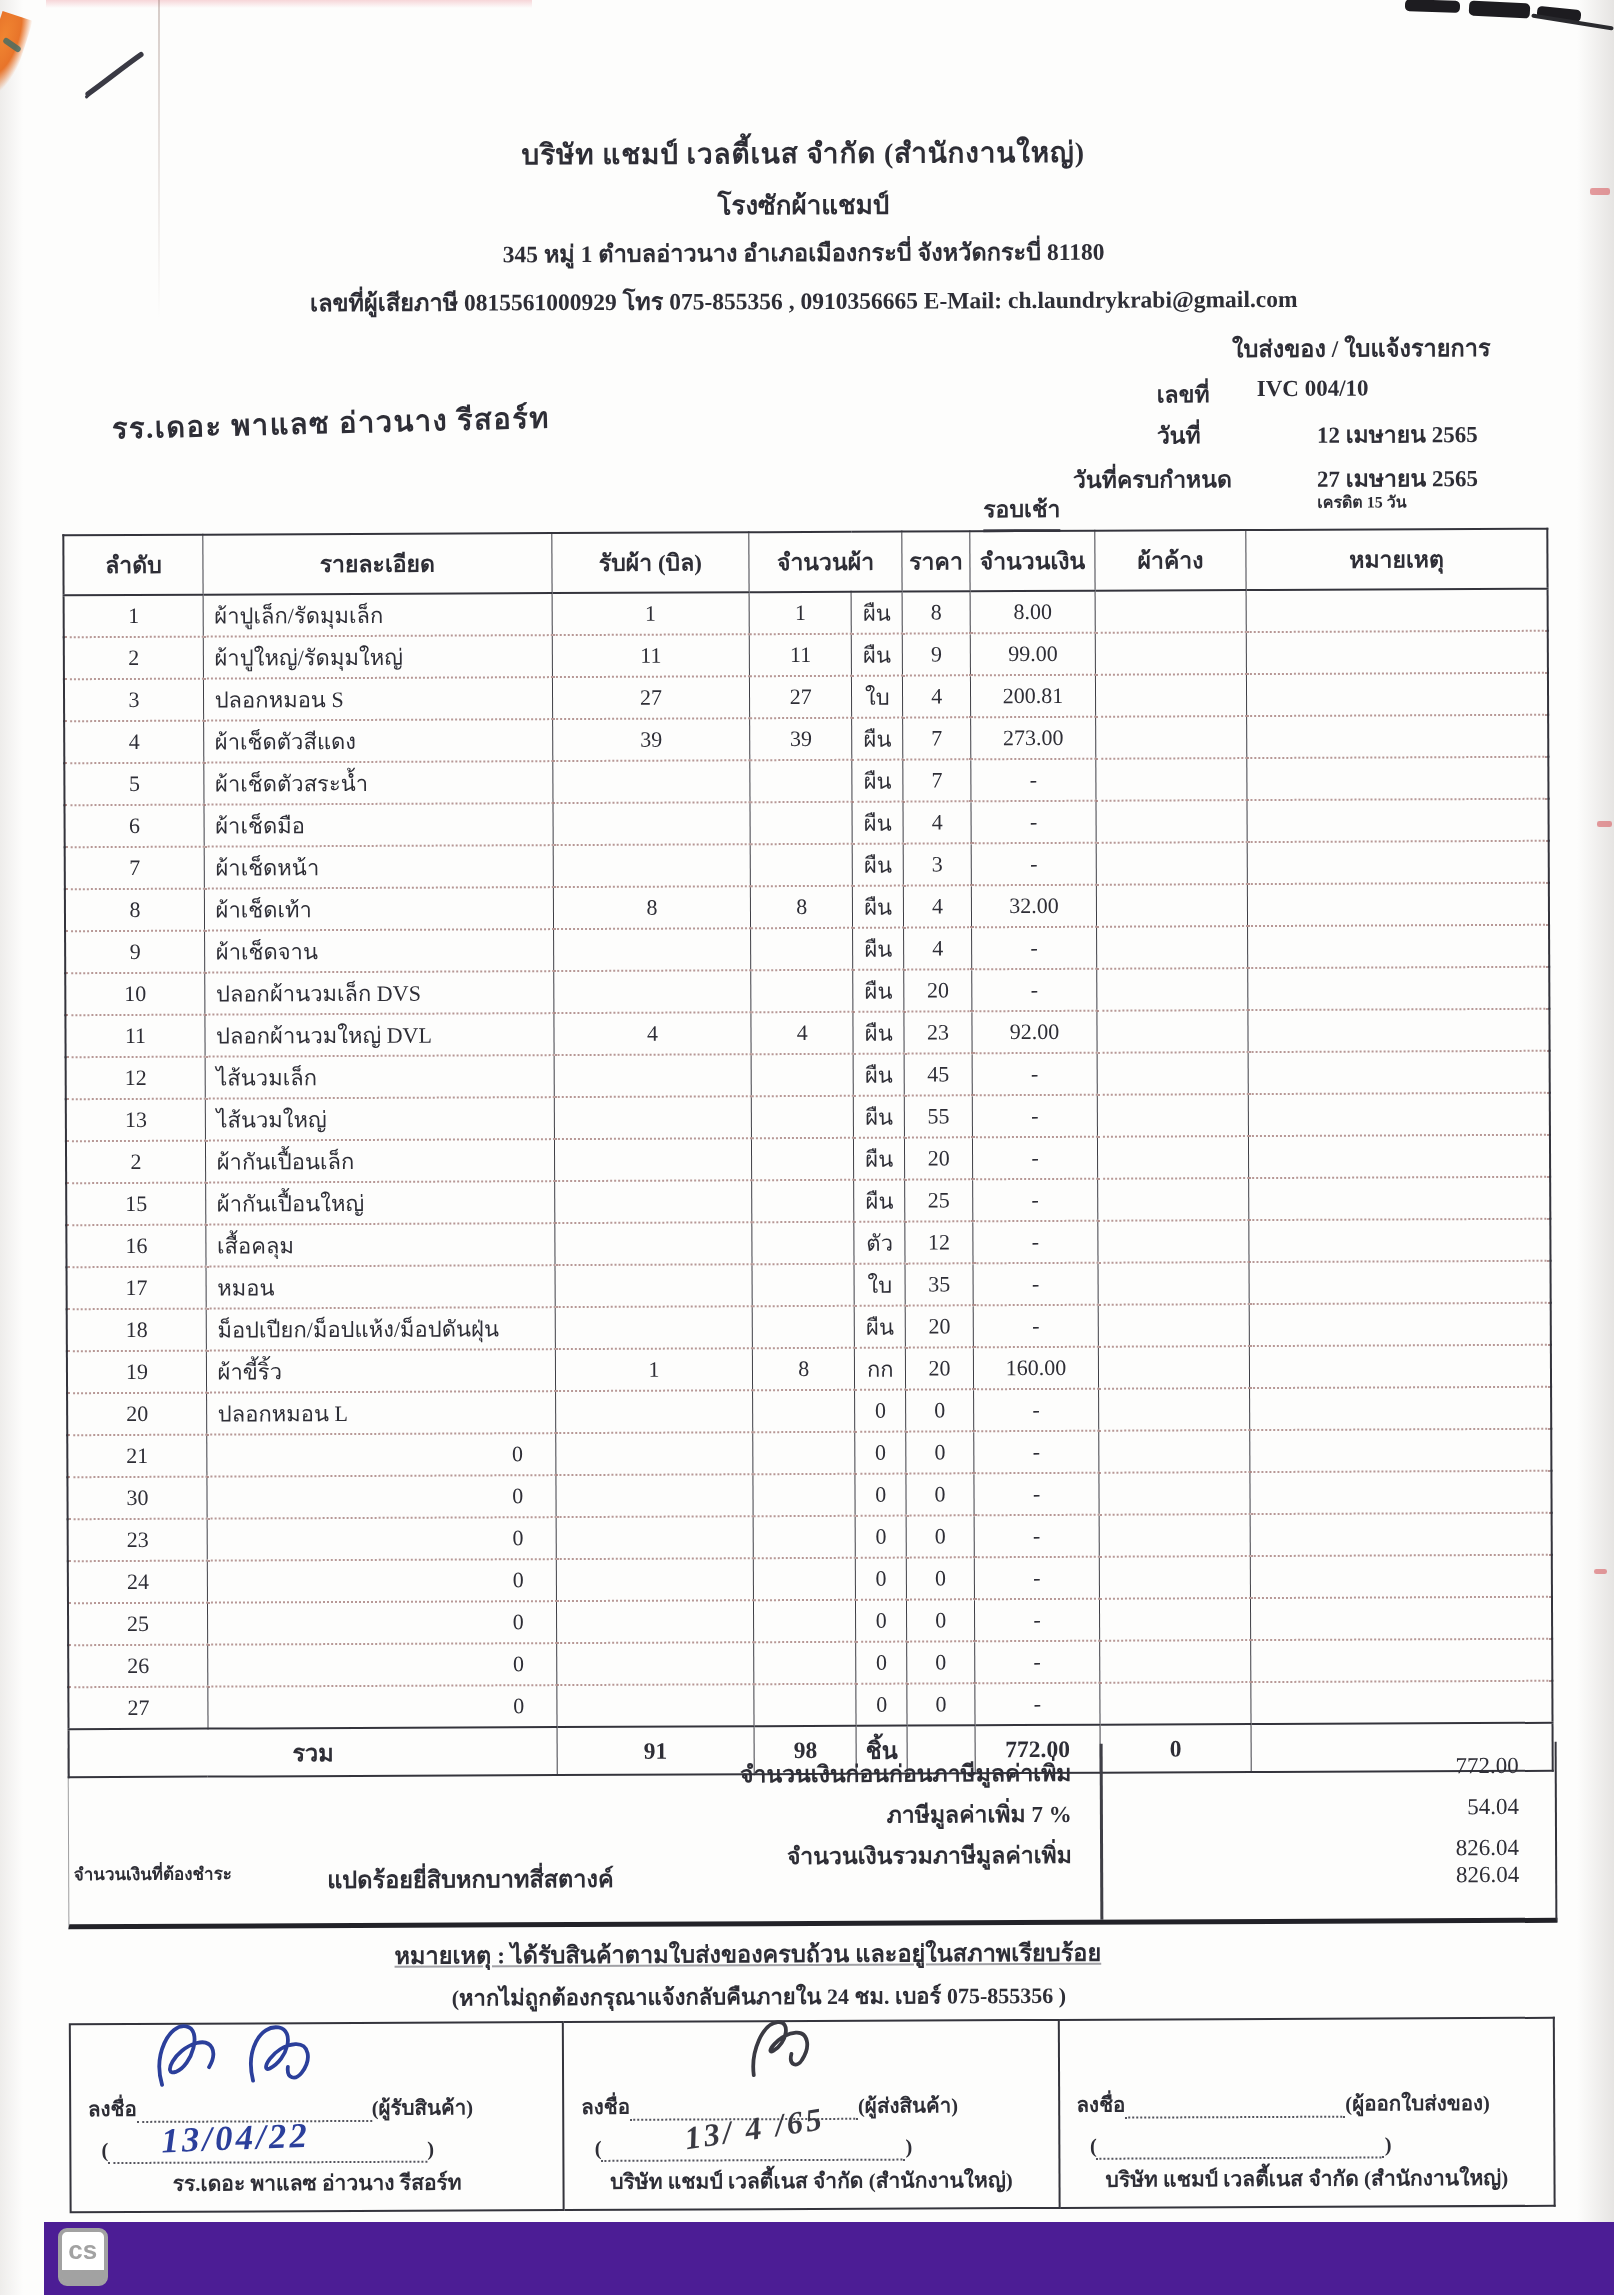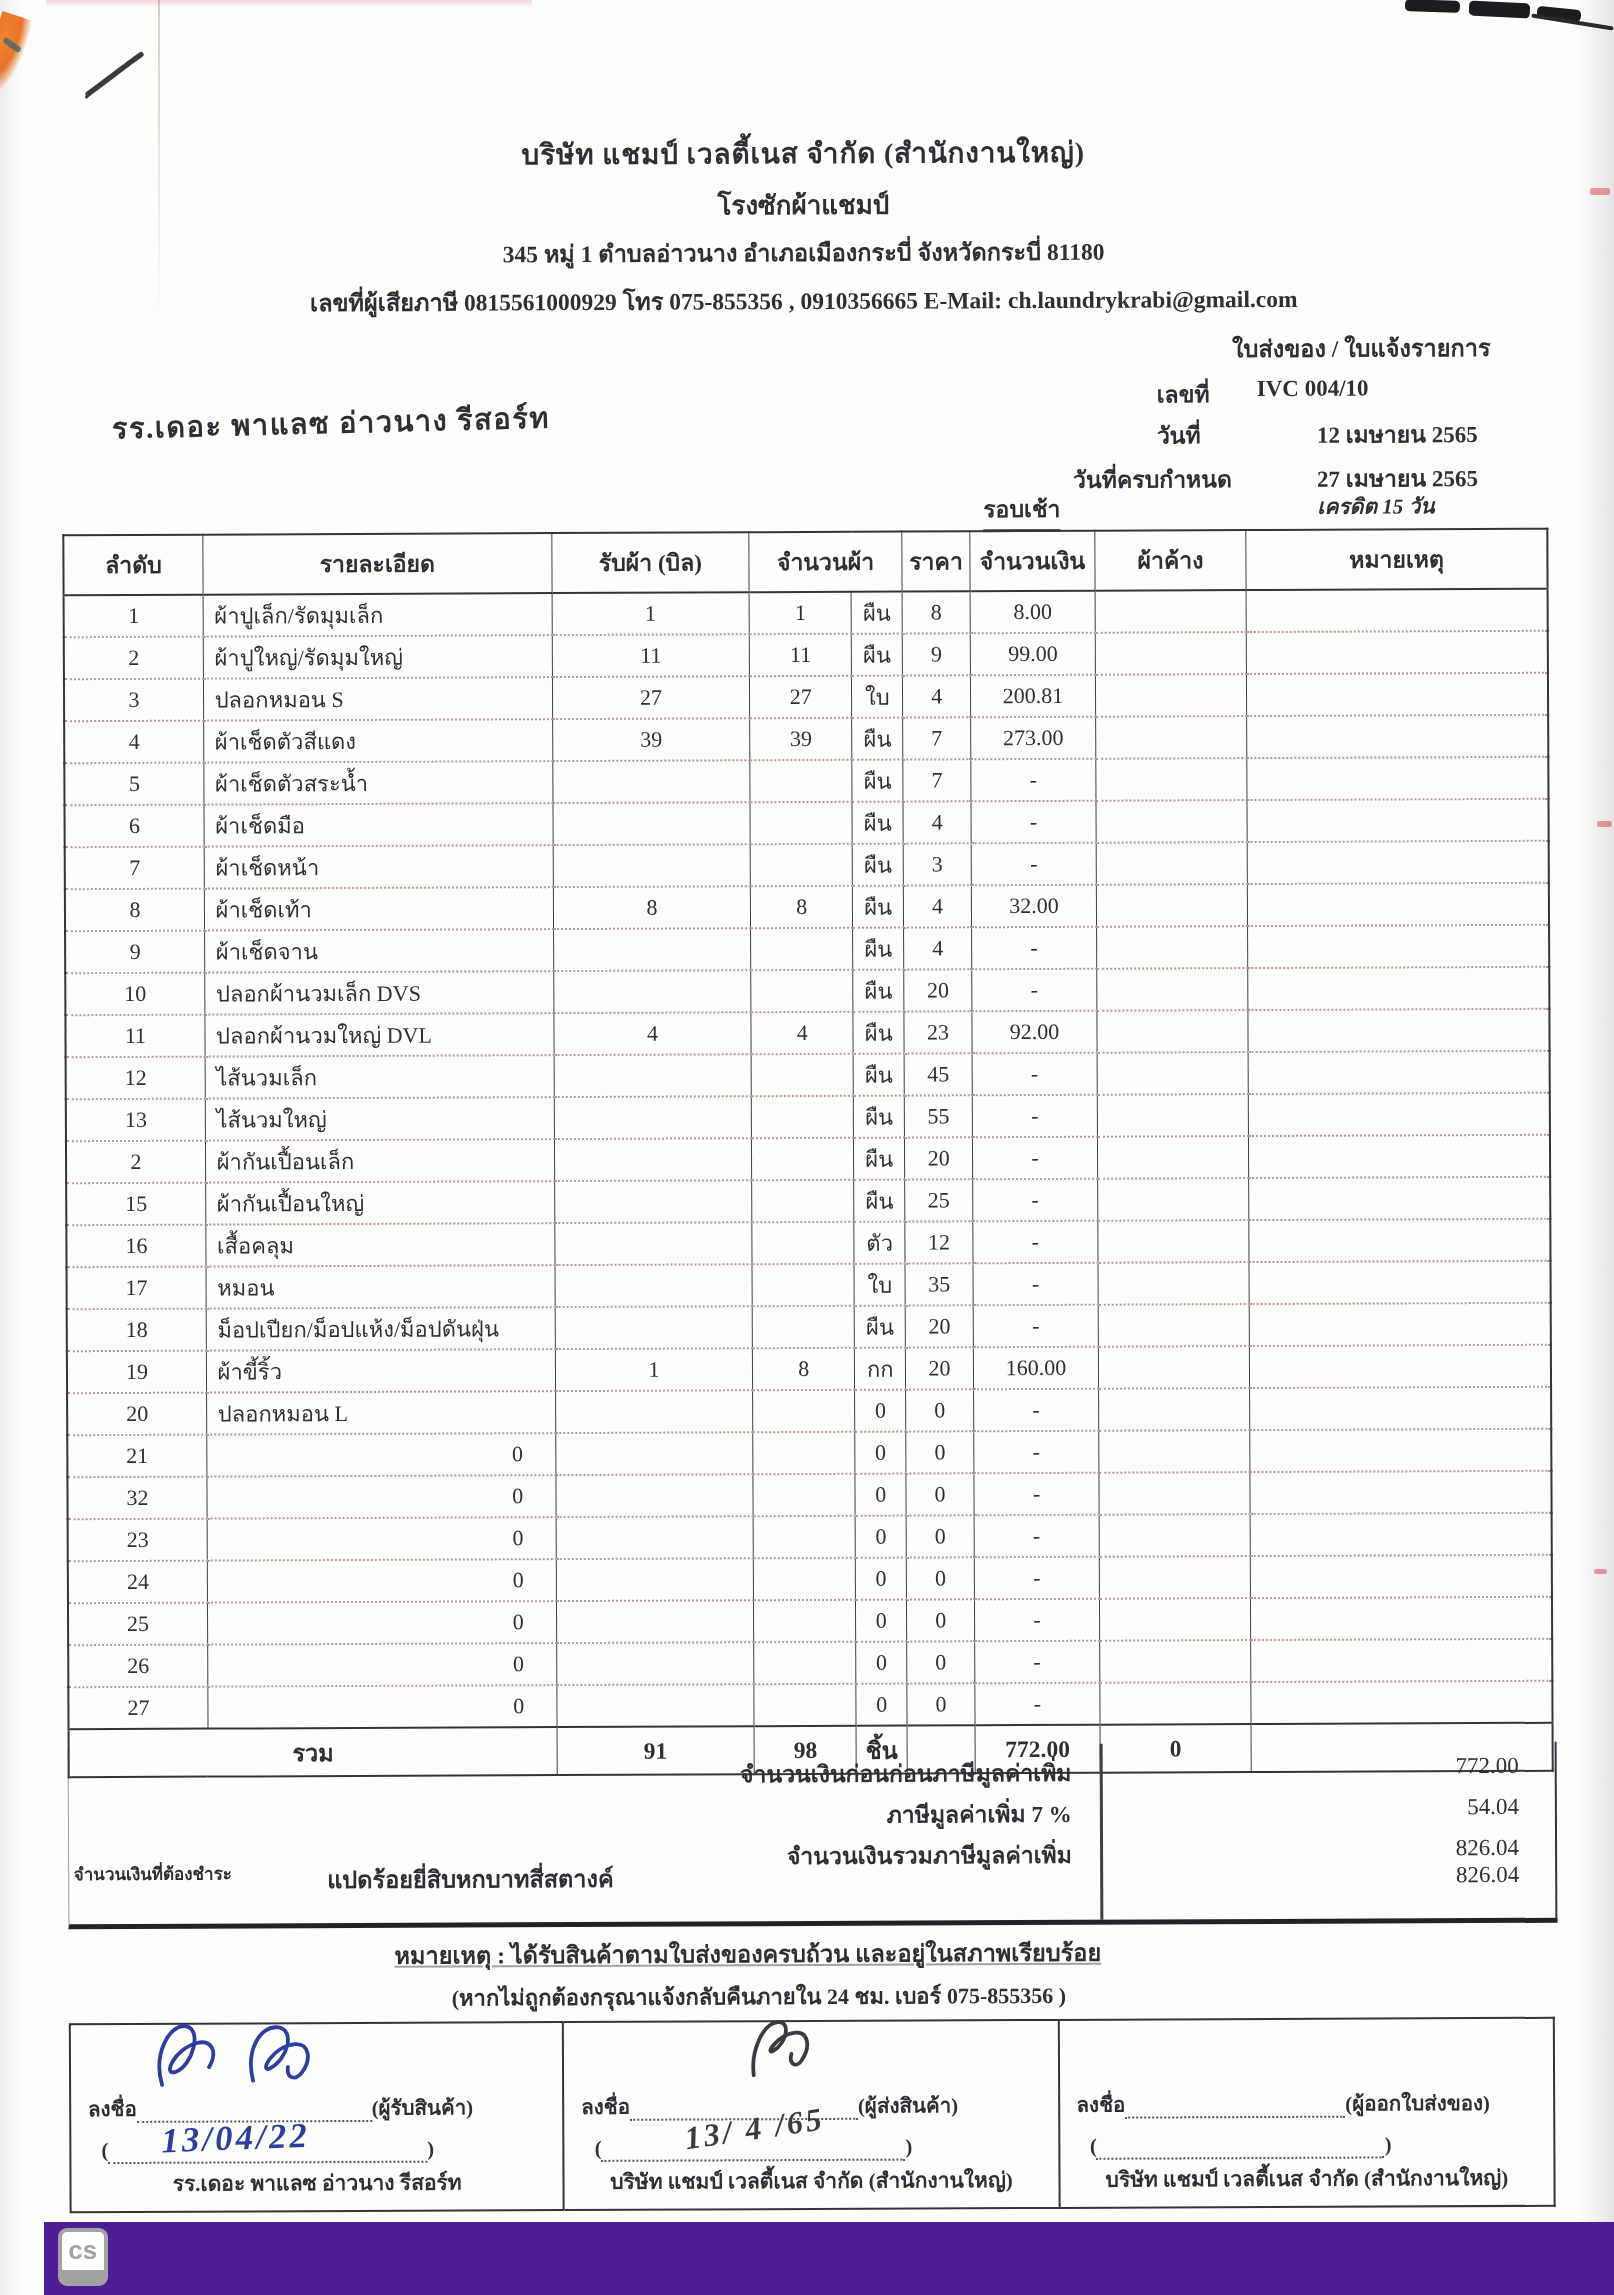--- a/index.html
+++ b/index.html
@@ -45,21 +45,21 @@
   .hdr-address{top:234px;font-size:23.5px;font-weight:bold;}
   .hdr-tax{top:282px;font-size:23.5px;font-weight:bold;}
   .doc-type{position:absolute;top:332px;right:121px;font-size:23.5px;font-weight:bold;}
   
   .customer{position:absolute;top:398px;left:115px;font-size:29px;font-weight:bold;
     transform:rotate(-1.2deg);letter-spacing:1.5px;}
   .meta-label{position:absolute;font-size:23px;font-weight:bold;}
   .meta-value{position:absolute;font-size:23px;font-weight:bold;}
   .round-label{position:absolute;top:492px;left:986px;font-size:23px;font-weight:bold;
     border-bottom:3px solid #55555e;padding-bottom:1.5px;}
-  .credit-label{position:absolute;top:492px;left:1320px;font-size:21px;font-weight:bold;font-style:italic;}
+  .credit-label{position:absolute;top:492px;left:1320px;font-size:16px;font-weight:bold;}
   
   table.items{position:absolute;top:531px;left:65px;width:1486px;
     border-collapse:collapse;table-layout:fixed;
     border:2.3px solid #34343c;font-size:22px;}
   table.items col.c-no{width:9.4%;} table.items col.c-desc{width:23.5%;}
   table.items col.c-rec{width:13.3%;} table.items col.c-qty{width:6.9%;}
   table.items col.c-unit{width:3.4%;} table.items col.c-price{width:4.6%;}
   table.items col.c-amt{width:8.4%;} table.items col.c-pend{width:10.2%;}
   table.items col.c-note{width:20.3%;}
   table.items th{height:56px;font-weight:bold;font-size:23px;
@@ -428,21 +428,21 @@
         <td></td>
         <td></td>
         <td>0</td>
         <td>0</td>
         <td>-</td>
         <td></td>
         <td></td>
       </tr>
 
       <tr>
-        <td>32</td>
+        <td>30</td>
         <td class="cell-desc cell-right">0</td>
         <td></td>
         <td></td>
         <td>0</td>
         <td>0</td>
         <td>-</td>
         <td></td>
         <td></td>
       </tr>
 

